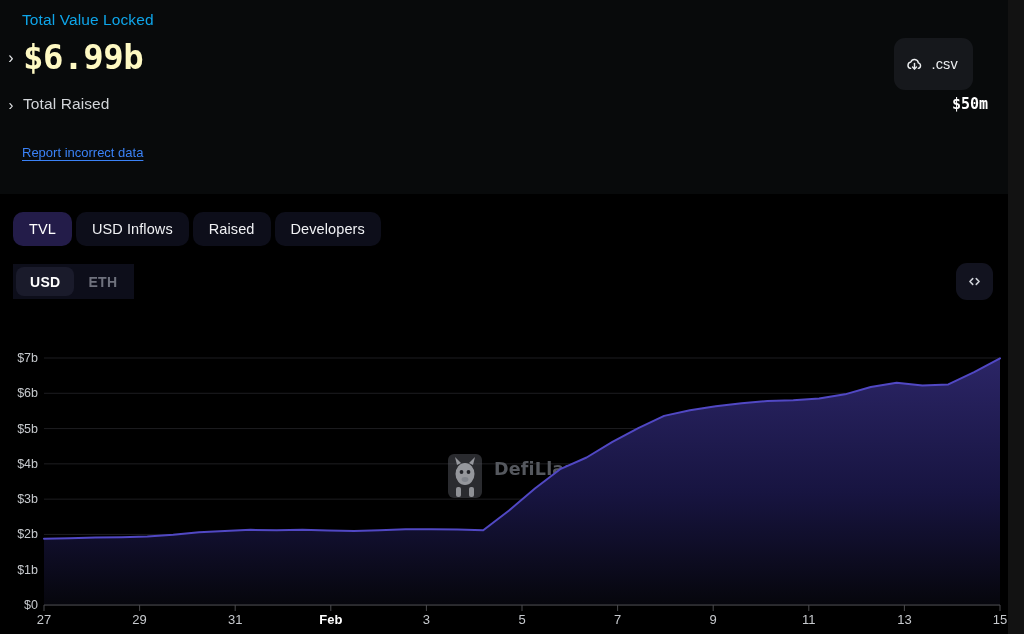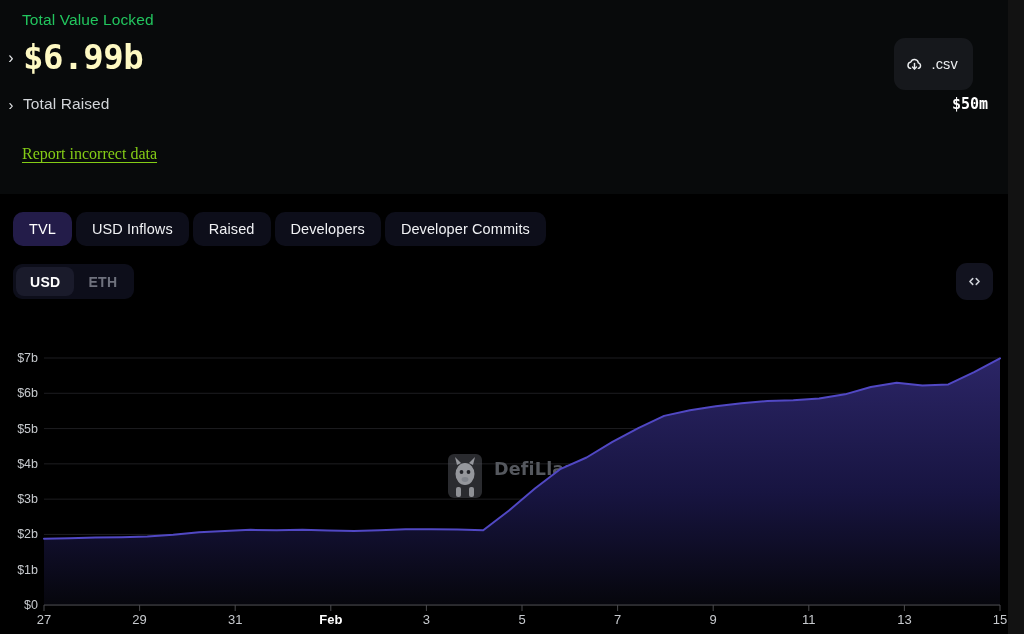--- a/index.html
+++ b/index.html
@@ -50,21 +50,21 @@
     height: 194px;
     background: #080a0b;
     padding: 0 24px;
   }
 
   .tvl-label {
     position: absolute;
     left: 22px;
     top: 11px;
     font-size: 15.5px;
-    color: #22c55e;
+    color: #0ea5e9;
     letter-spacing: .1px;
     white-space: nowrap;
   }
 
   .tvl-value-row {
     position: absolute;
     left: 6px;
     top: 40px;
     display: flex;
     align-items: center;
@@ -109,29 +109,29 @@
     font-size: 15px;
     font-weight: 700;
     color: #ffffff;
     padding-right: 2px;
   }
 
   .report-link {
     position: absolute;
     left: 22px;
     top: 145px;
-    font-size: 16px;
-    color: #84cc16;
+    font-size: 13px;
+    color: #3b82f6;
     text-decoration: underline;
     text-underline-offset: 2.5px;
     text-decoration-thickness: 1px;
     cursor: pointer;
     background: none;
     border: none;
-    font-family: Liberation Serif, serif;
+    font-family: Liberation Sans, sans-serif;
     padding: 0;
   }
 
   .csv-button {
     position: absolute;
     right: 35px;
     top: 38px;
     height: 52px;
     padding: 0 15px 0 12px;
     display: flex;
@@ -181,21 +181,21 @@
 
   
   .denom-toggle {
     position: absolute;
     left: 13px;
     top: 264px;
     height: 35px;
     display: flex;
     align-items: center;
     background: #0d0e1a;
-    border-radius: 9px;
+    border-radius: 0;
     padding: 3px;
   }
   .denom {
     height: 29px;
     padding: 0 14px;
     display: flex;
     align-items: center;
     border-radius: 8px;
     font-size: 14px;
     font-weight: 600;
@@ -289,21 +289,20 @@
       </span>
       <span class="label">.csv</span>
     </button>
   </div>
 
   <div class="tab-row">
     <button class="tab active">TVL</button>
     <button class="tab">USD Inflows</button>
     <button class="tab">Raised</button>
     <button class="tab">Developers</button>
-    <button class="tab">Developer Commits</button>
   </div>
 
   <div class="denom-toggle">
     <button class="denom selected">USD</button>
     <button class="denom">ETH</button>
   </div>
 
   <button class="embed-button">
     <span>
       <svg width="17" height="17" viewBox="0 0 24 24" fill="none" stroke="#cfd2d8" stroke-width="2.2" stroke-linecap="round" stroke-linejoin="round">

